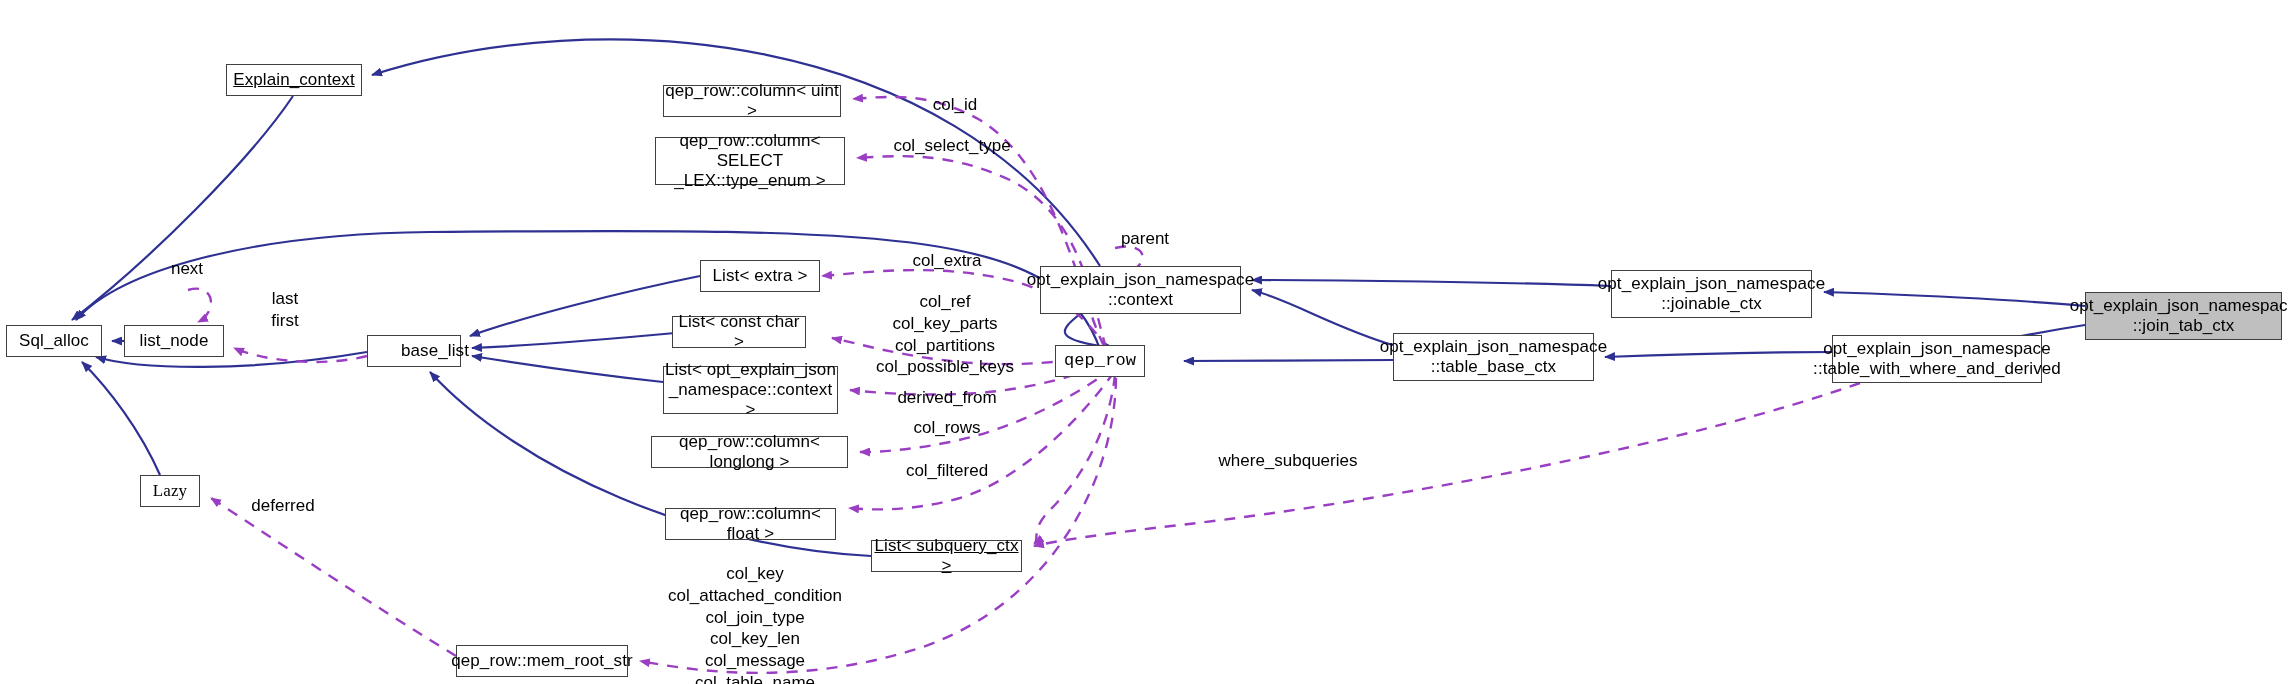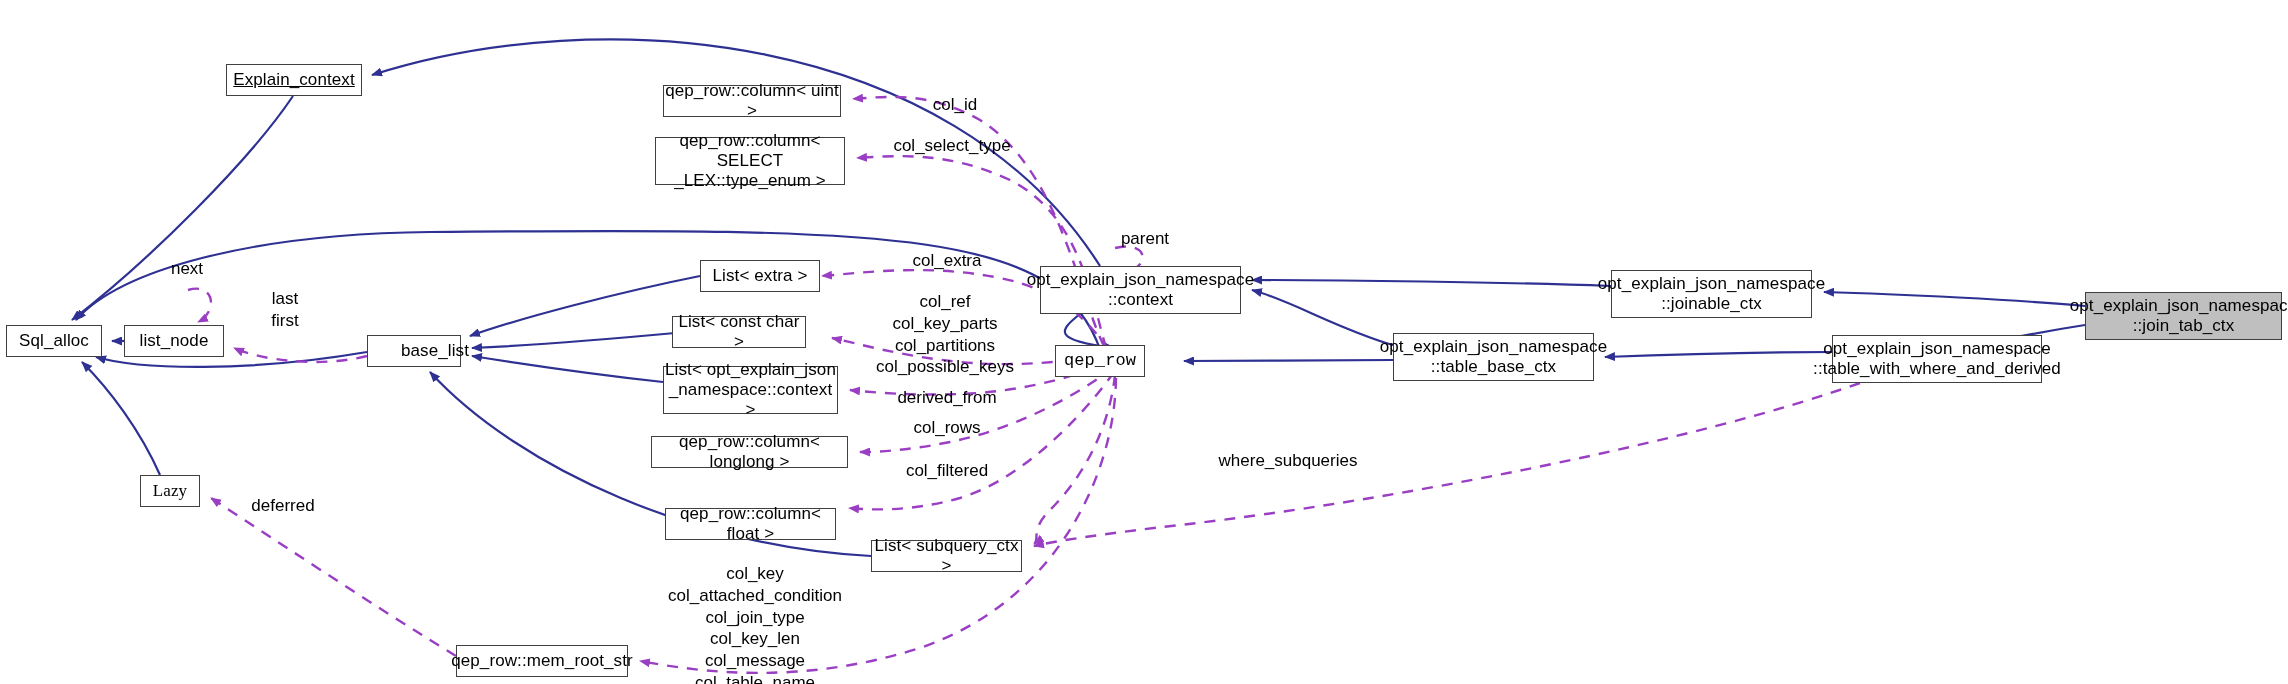--- a/index.html
+++ b/index.html
@@ -144,21 +144,21 @@
     <div class="node" style="left: 367px; top: 335px; width: 94px; height: 32px; padding-left: 42px;">base_list</div>
     <div class="node" style="left: 663px; top: 85px; width: 178px; height: 32px;">qep_row::column&lt; uint &gt;</div>
     <div class="node" style="left: 655px; top: 137px; width: 190px; height: 48px;">qep_row::column&lt; SELECT
 _LEX::type_enum &gt;</div>
     <div class="node" style="left: 700px; top: 260px; width: 120px; height: 32px;">List&lt; extra &gt;</div>
     <div class="node" style="left: 672px; top: 316px; width: 134px; height: 32px;">List&lt; const char &gt;</div>
     <div class="node" style="left: 663px; top: 366px; width: 175px; height: 48px;">List&lt; opt_explain_json
 _namespace::context &gt;</div>
     <div class="node" style="left: 651px; top: 436px; width: 197px; height: 32px;">qep_row::column&lt; longlong &gt;</div>
     <div class="node" style="left: 665px; top: 492px; width: 171px; height: 32px; margin-top: 16px;">qep_row::column&lt; float &gt;</div>
-    <div class="node" style="left: 871px; top: 540px; width: 151px; height: 32px;">List&lt; subquery_ctx &gt;</div>
+    <div class="node" style="left: 871px; top: 540px; width: 151px; height: 32px; text-decoration: underline;">List&lt; subquery_ctx &gt;</div>
     <div class="node" style="left: 456px; top: 645px; width: 172px; height: 32px;">qep_row::mem_root_str</div>
     <div class="node" style="left: 1040px; top: 266px; width: 201px; height: 48px;">opt_explain_json_namespace
 ::context</div>
     <div class="node" style="left: 1055px; top: 345px; width: 90px; height: 32px; font-family: Liberation Mono, monospace;">qep_row</div>
     <div class="node" style="left: 1393px; top: 333px; width: 201px; height: 48px;">opt_explain_json_namespace
 ::table_base_ctx</div>
     <div class="node" style="left: 1611px; top: 270px; width: 201px; height: 48px;">opt_explain_json_namespace
 ::joinable_ctx</div>
     <div class="node" style="left: 1832px; top: 335px; width: 210px; height: 48px;">opt_explain_json_namespace
 ::table_with_where_and_derived</div>

